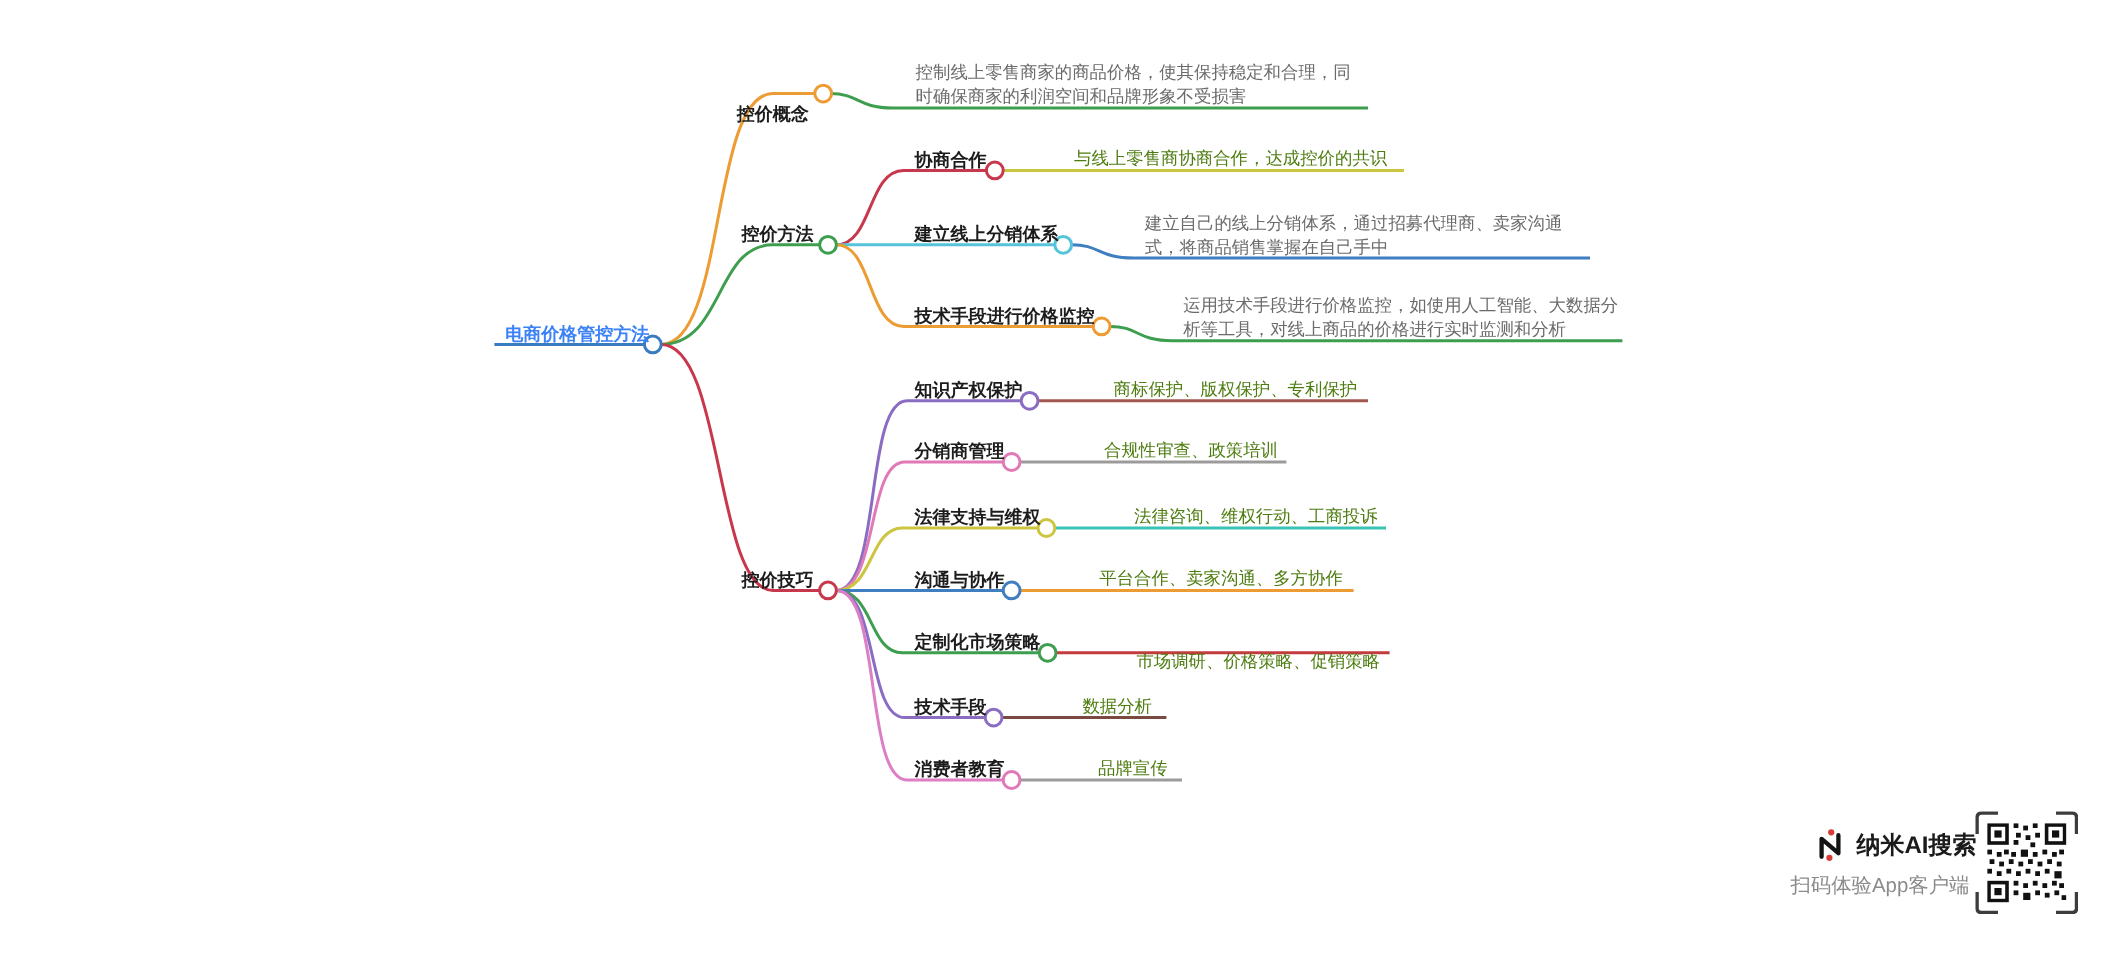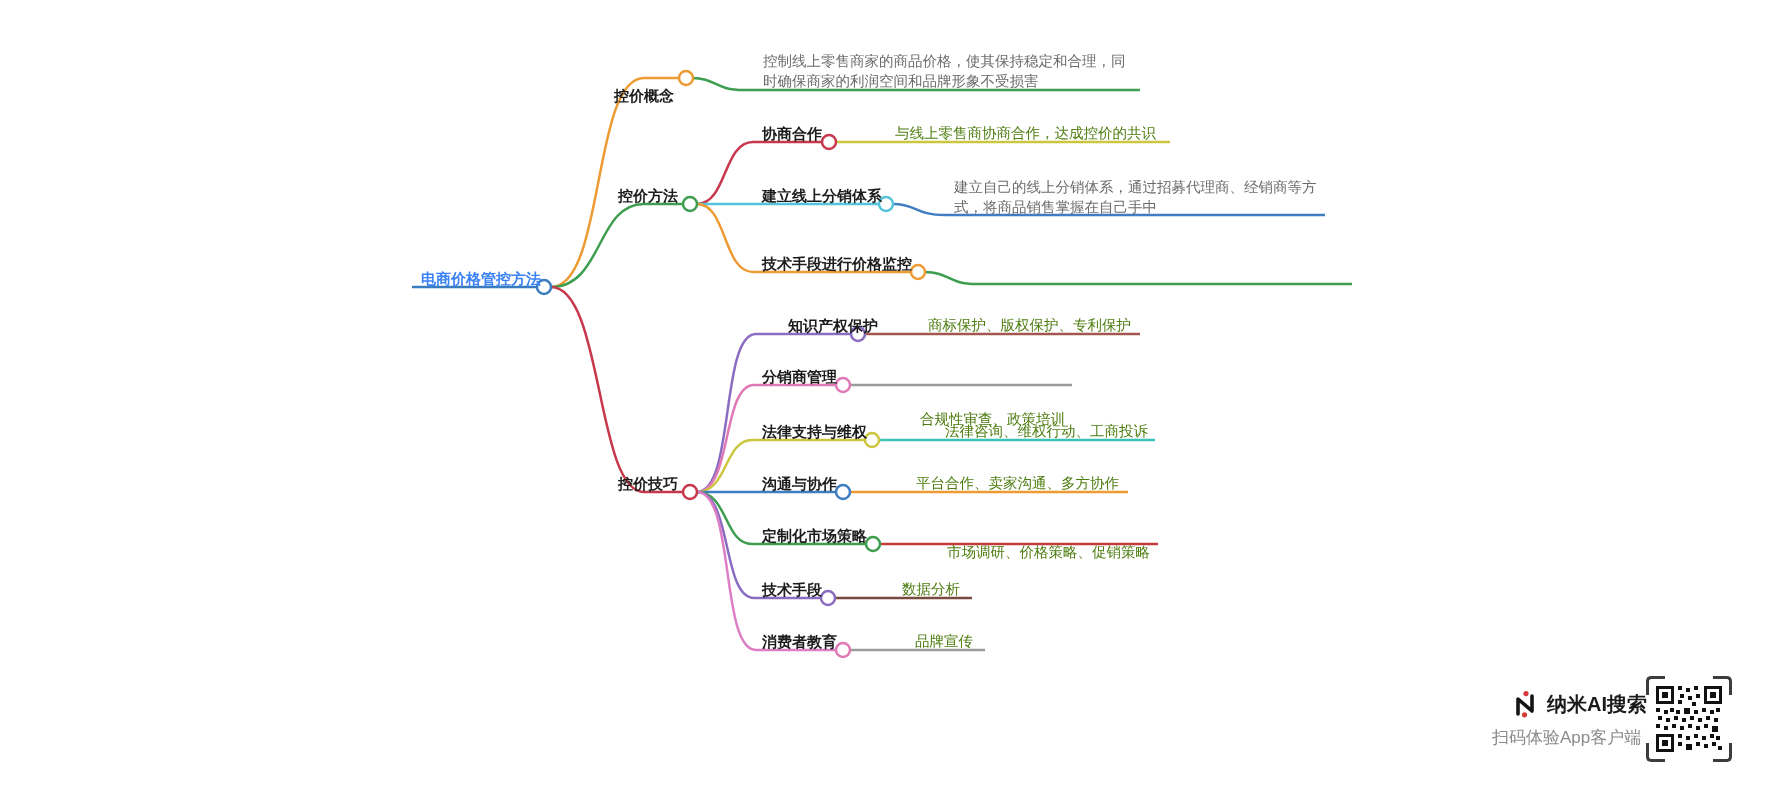--- a/index.html
+++ b/index.html
@@ -82,32 +82,34 @@
   <div class="lbl" style="left:614px;top:61px;margin-top:26px;">控价概念</div>
   <div class="desc" style="left:763px;top:51px;">控制线上零售商家的商品价格，使其保持稳定和合理，同
 时确保商家的利润空间和品牌形象不受损害</div>
 
   <div class="lbl" style="left:618px;top:187px;">控价方法</div>
 
   <div class="lbl" style="left:762px;top:125px;">协商合作</div>
   <div class="kw" style="left:895px;top:125px;">与线上零售商协商合作，达成控价的共识</div>
 
   <div class="lbl" style="left:762px;top:187px;">建立线上分销体系</div>
-  <div class="desc" style="left:954px;top:177px;">建立自己的线上分销体系，通过招募代理商、经销商等方
+  <div class="desc" style="left:954px;top:177px;">建立自己的线上分销体系，通过招募代理商、卖家沟通
 式，将商品销售掌握在自己手中</div>
 
   <div class="lbl" style="left:762px;top:255px;">技术手段进行价格监控</div>
+  <div class="desc" style="left:986px;top:245px;">运用技术手段进行价格监控，如使用人工智能、大数据分
+析等工具，对线上商品的价格进行实时监测和分析</div>
 
   <div class="lbl" style="left:618px;top:475px;">控价技巧</div>
 
-  <div class="lbl" style="left:762px;top:317px;margin-left:26px;">知识产权保护</div>
+  <div class="lbl" style="left:762px;top:317px;">知识产权保护</div>
   <div class="kw" style="left:928px;top:317px;">商标保护、版权保护、专利保护</div>
 
   <div class="lbl" style="left:762px;top:368px;">分销商管理</div>
-  <div class="kw" style="left:920px;top:368px;margin-top:43px;">合规性审查、政策培训</div>
+  <div class="kw" style="left:920px;top:368px;">合规性审查、政策培训</div>
 
   <div class="lbl" style="left:762px;top:423px;">法律支持与维权</div>
   <div class="kw" style="left:945px;top:423px;">法律咨询、维权行动、工商投诉</div>
 
   <div class="lbl" style="left:762px;top:475px;">沟通与协作</div>
   <div class="kw" style="left:916px;top:475px;">平台合作、卖家沟通、多方协作</div>
 
   <div class="lbl" style="left:762px;top:527px;">定制化市场策略</div>
   <div class="kw" style="left:947px;top:544px;">市场调研、价格策略、促销策略</div>
 

